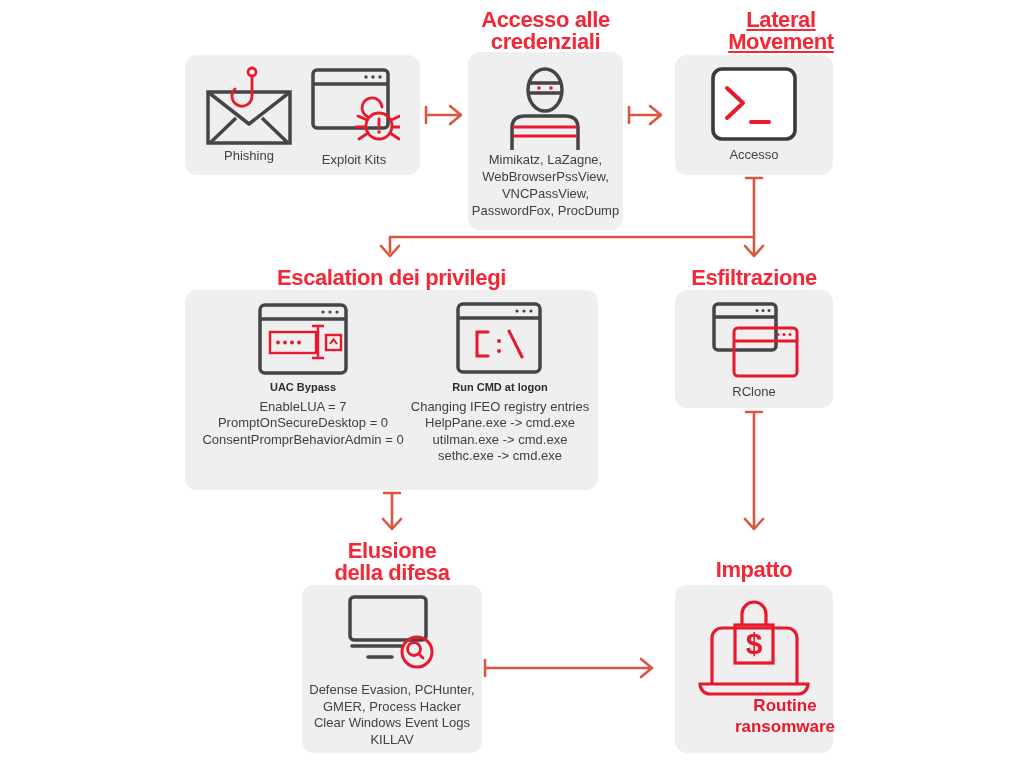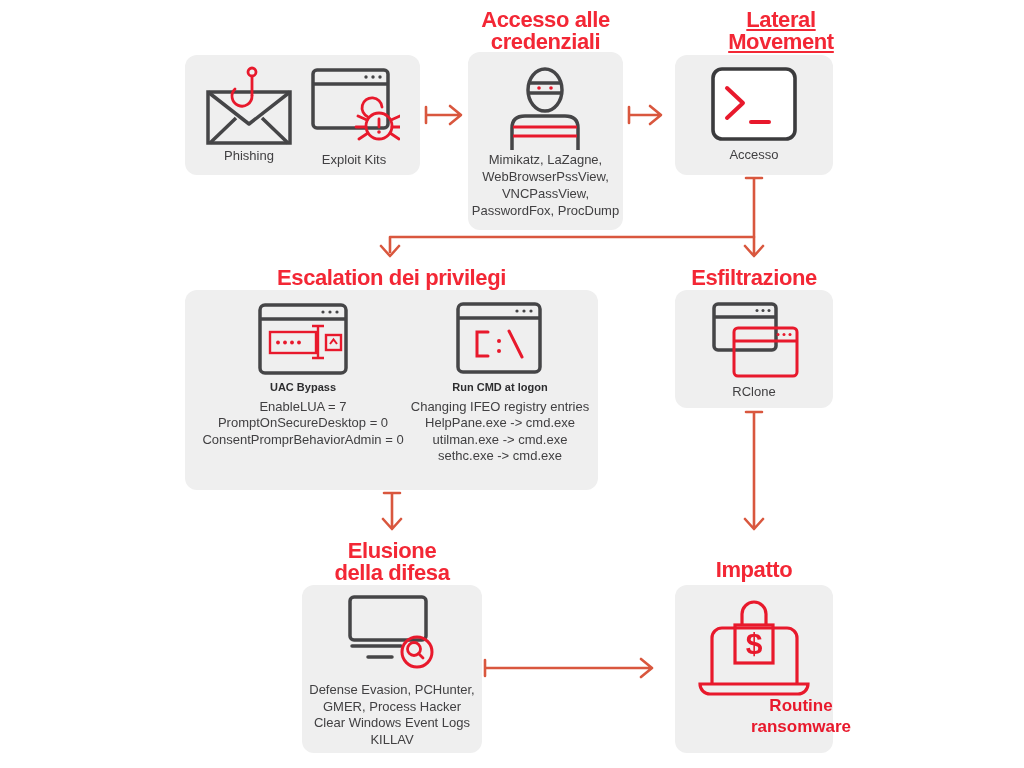--- a/index.html
+++ b/index.html
@@ -219,18 +219,18 @@
 
   <div class="box" style="left:675px;top:585px;width:158px;height:168px;"></div>
 
   <svg class="icon" style="left:698px;top:592px;" width="112" height="104" viewBox="0 0 112 104">
     <path class="r" stroke-width="3.2" d="M14,92 V46 a10 10 0 0 1 10 -10 H89 a10 10 0 0 1 10 10 V92"></path>
     <path class="r" stroke-width="3.2" d="M2,92 H110 a10 10 0 0 1 -10 10 H12 A10 10 0 0 1 2,92 Z"></path>
     <path class="r" stroke-width="3.2" d="M44,33 V22 a12 12 0 0 1 24 0 V33"></path>
     <rect class="r" x="37" y="33" width="38" height="38" fill="#fff" stroke-width="3.2"></rect>
     <text x="56" y="62" text-anchor="middle" font-size="30" font-weight="bold" fill="#e8192c" font-family="Liberation Sans, sans-serif">$</text>
   </svg>
-  <div class="ransom" style="left:705px;top:695px;width:158px;padding-left:17px;">
+  <div class="ransom" style="left:689px;top:695px;width:158px;padding-left:17px;">
     <div>Routine</div>
     <div>ransomware</div>
   </div>
 
 </div>
 
 </body></html>

